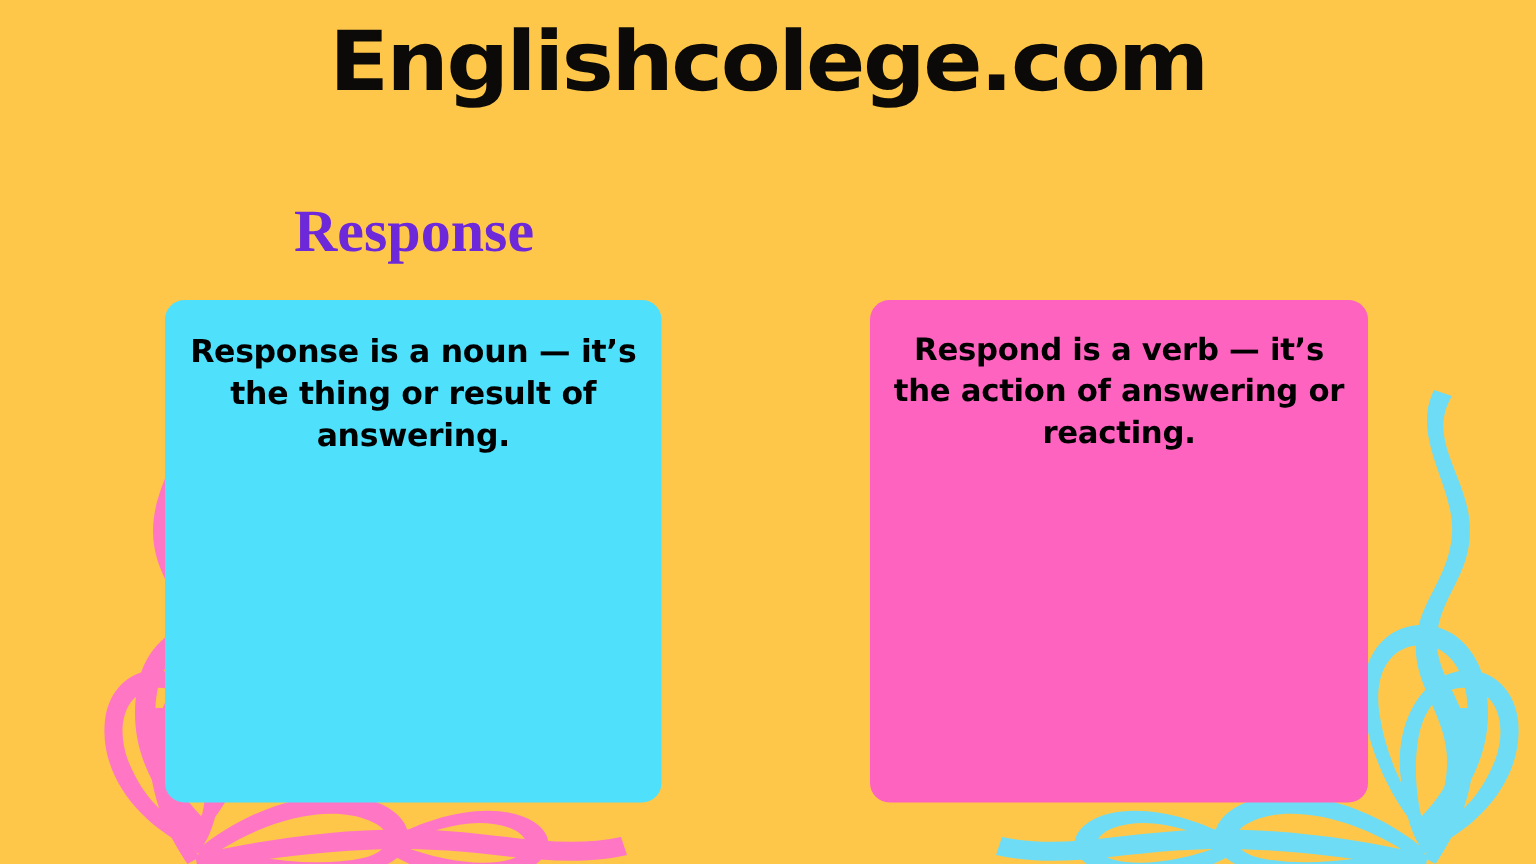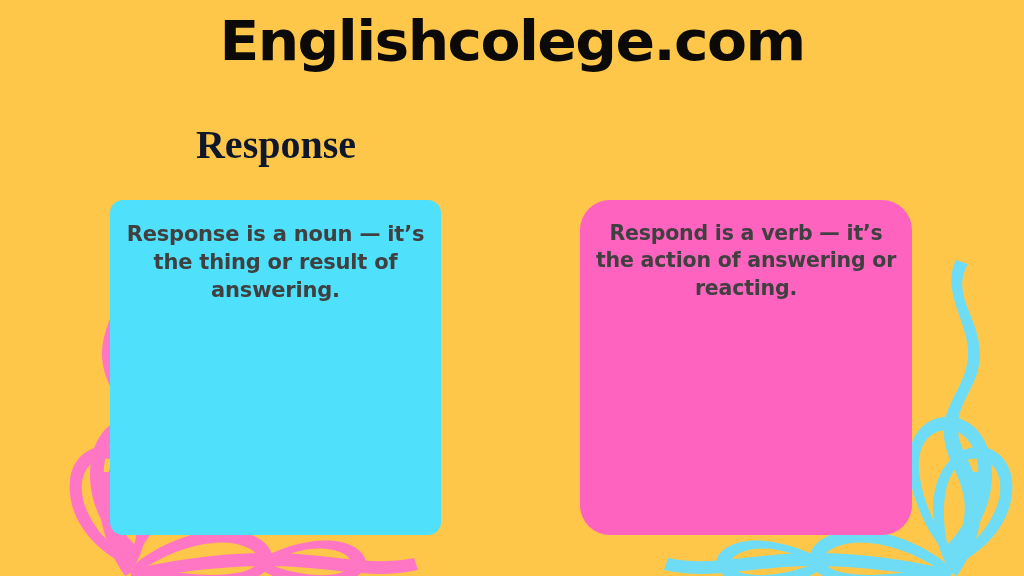--- a/index.html
+++ b/index.html
@@ -40,25 +40,25 @@
     color: #0B0A08;
     line-height: 1.08;
     transform: scaleX(1.06);
     transform-origin: 50% 50%;
     white-space: nowrap;
   }
 
   
   .heading {
     position: absolute;
-    top: 123px;
+    top: 132px;
     font-family: "Liberation Serif", "DejaVu Serif", serif;
     font-weight: 700;
     font-size: 40px;
-    color: #0f172a;
+    color: #6d28d9;
     text-align: center;
     white-space: nowrap;
     line-height: 1.1;
   }
   .heading.left  { left: 110px; width: 332px; }
   .heading.right { left: 580px; width: 332px; }
 
   
   .ornament {
     position: absolute;
@@ -80,28 +80,27 @@
     width: 331px;
     height: 335px;
     background: #4FE0FB;
   }
   .card.pink {
     left: 580px;
     top: 200px;
     width: 332px;
     height: 335px;
     background: #FF63C0;
-    border-radius: 30px;
   }
   .card-text {
     font-family: "DejaVu Sans", sans-serif;
     font-weight: 700;
     font-size: 21px;
     line-height: 1.34;
-    color: #404040;
+    color: #000000;
     text-align: center;
     letter-spacing: -0.2px;
   }
   .card.pink .card-text { font-size: 20.5px; }
 </style>
 </head>
 <body>
 
 <div id="stage">
 

